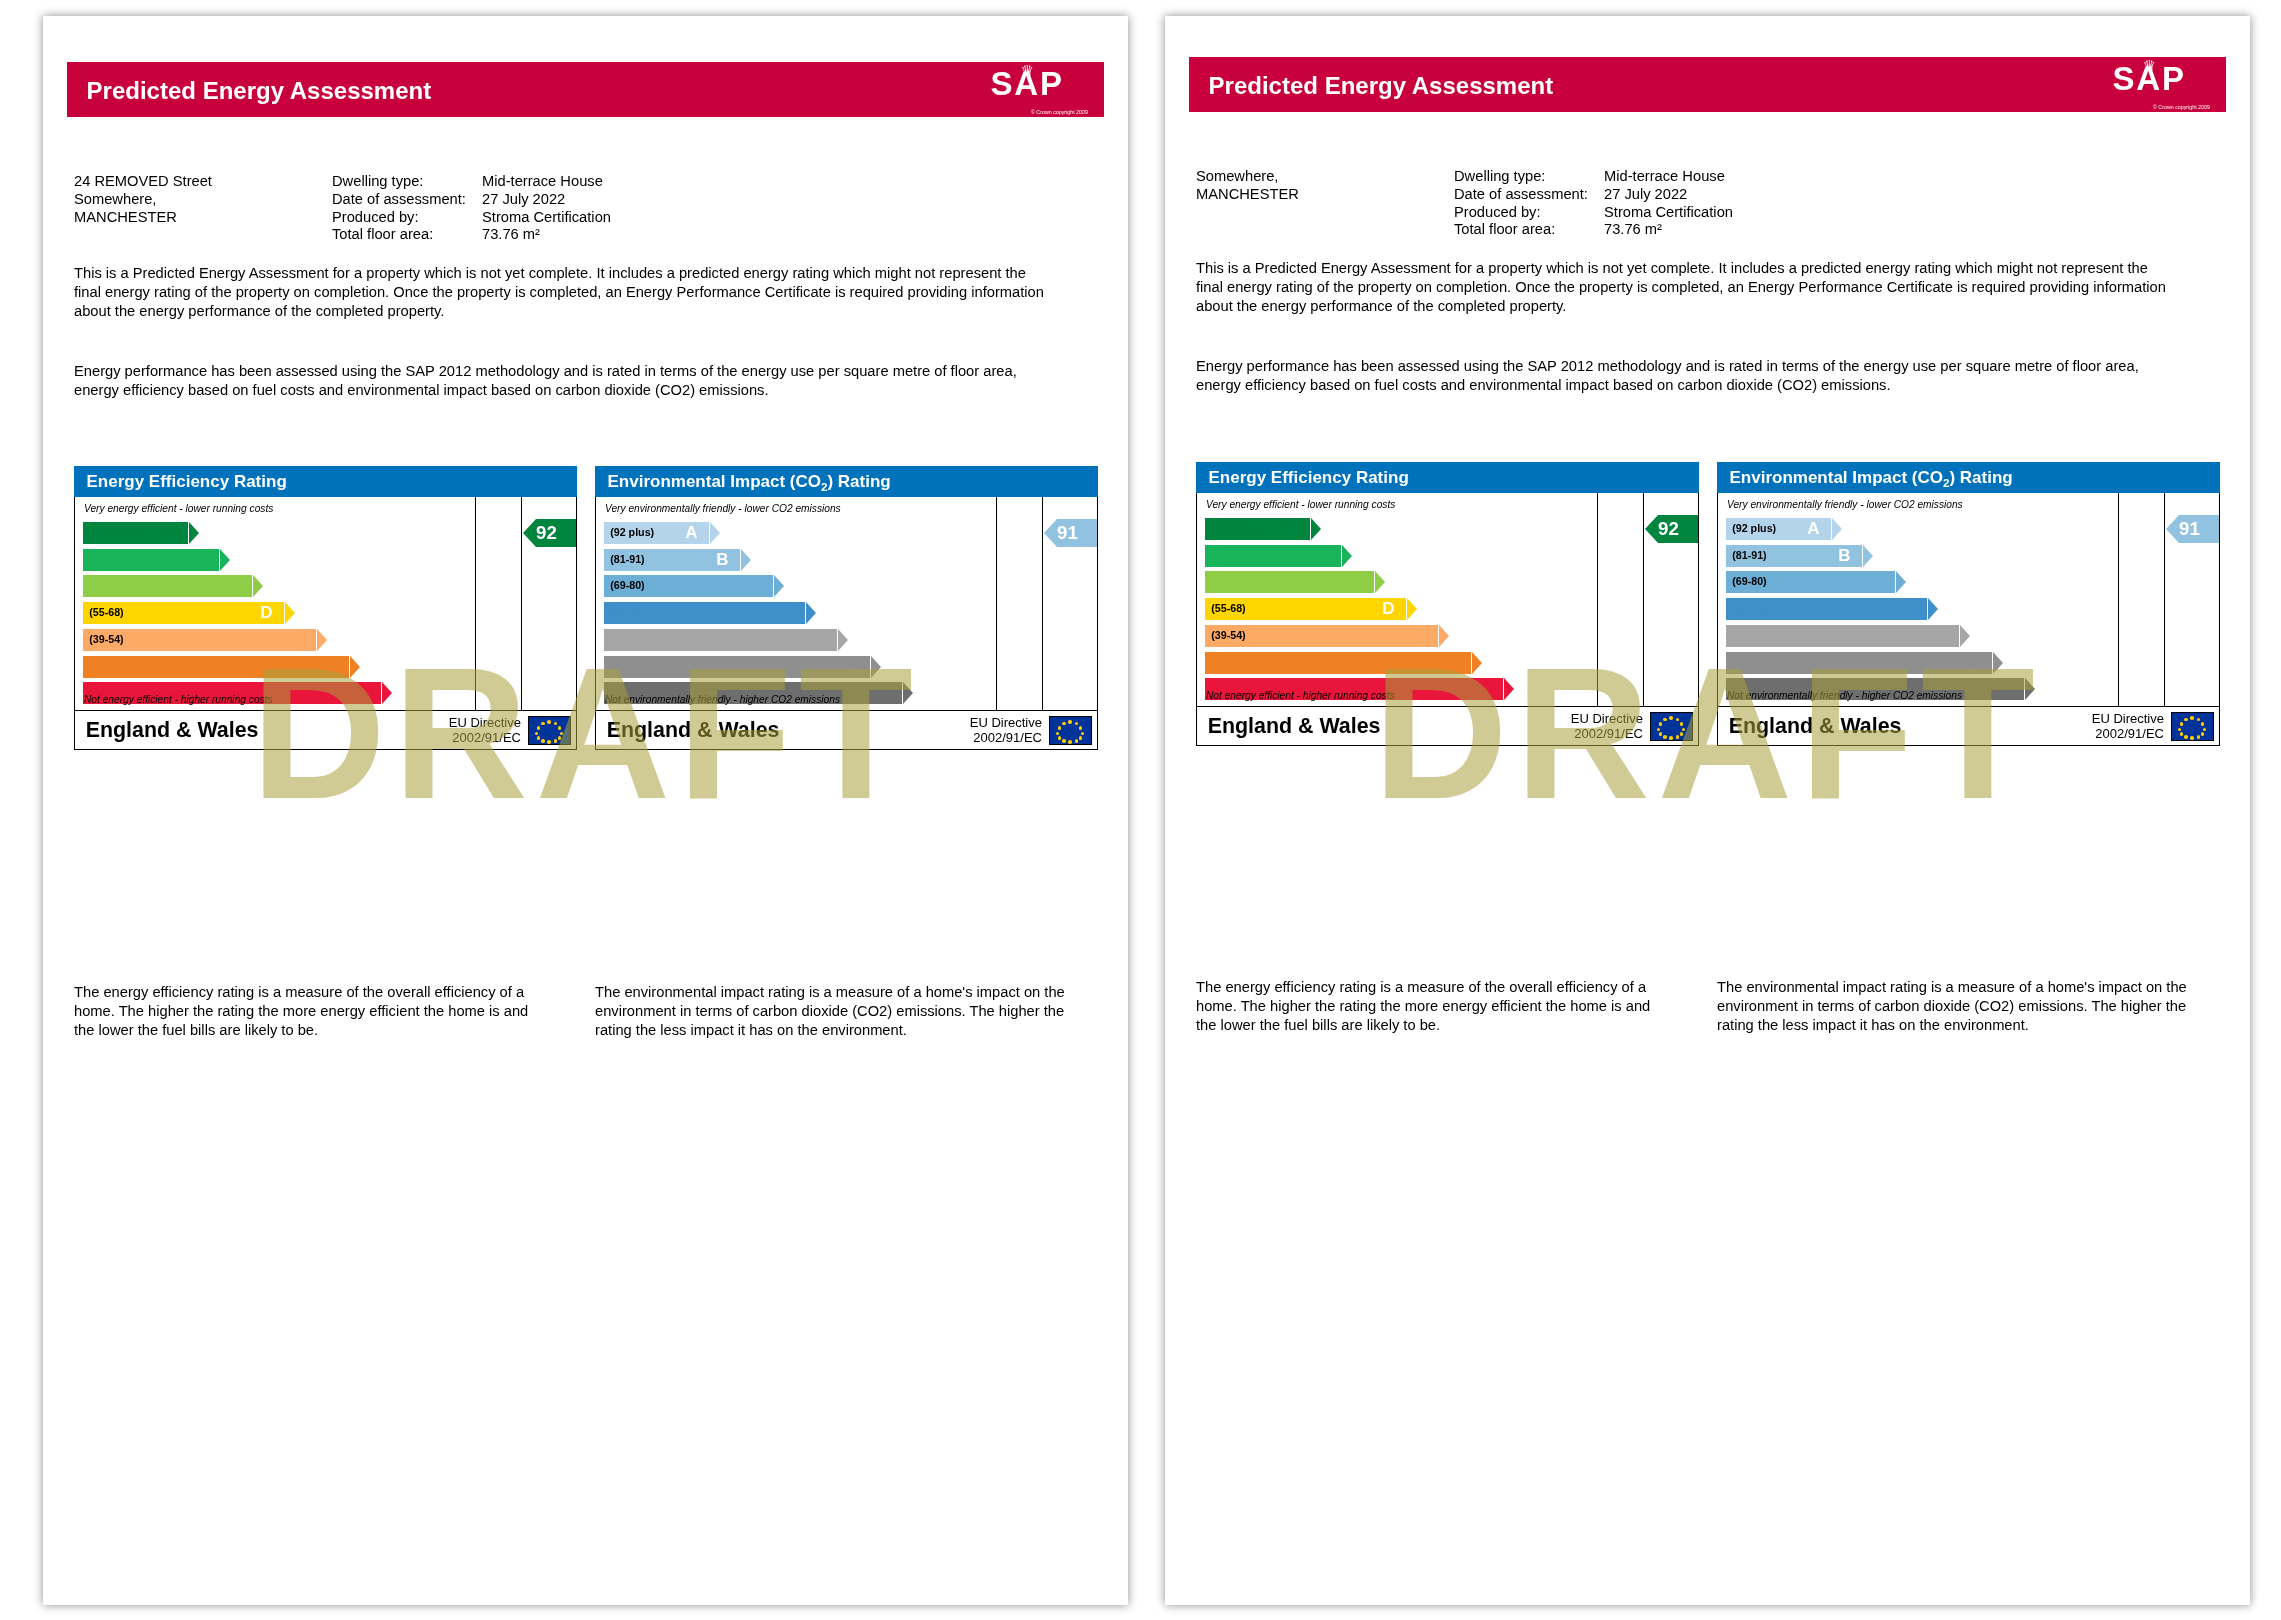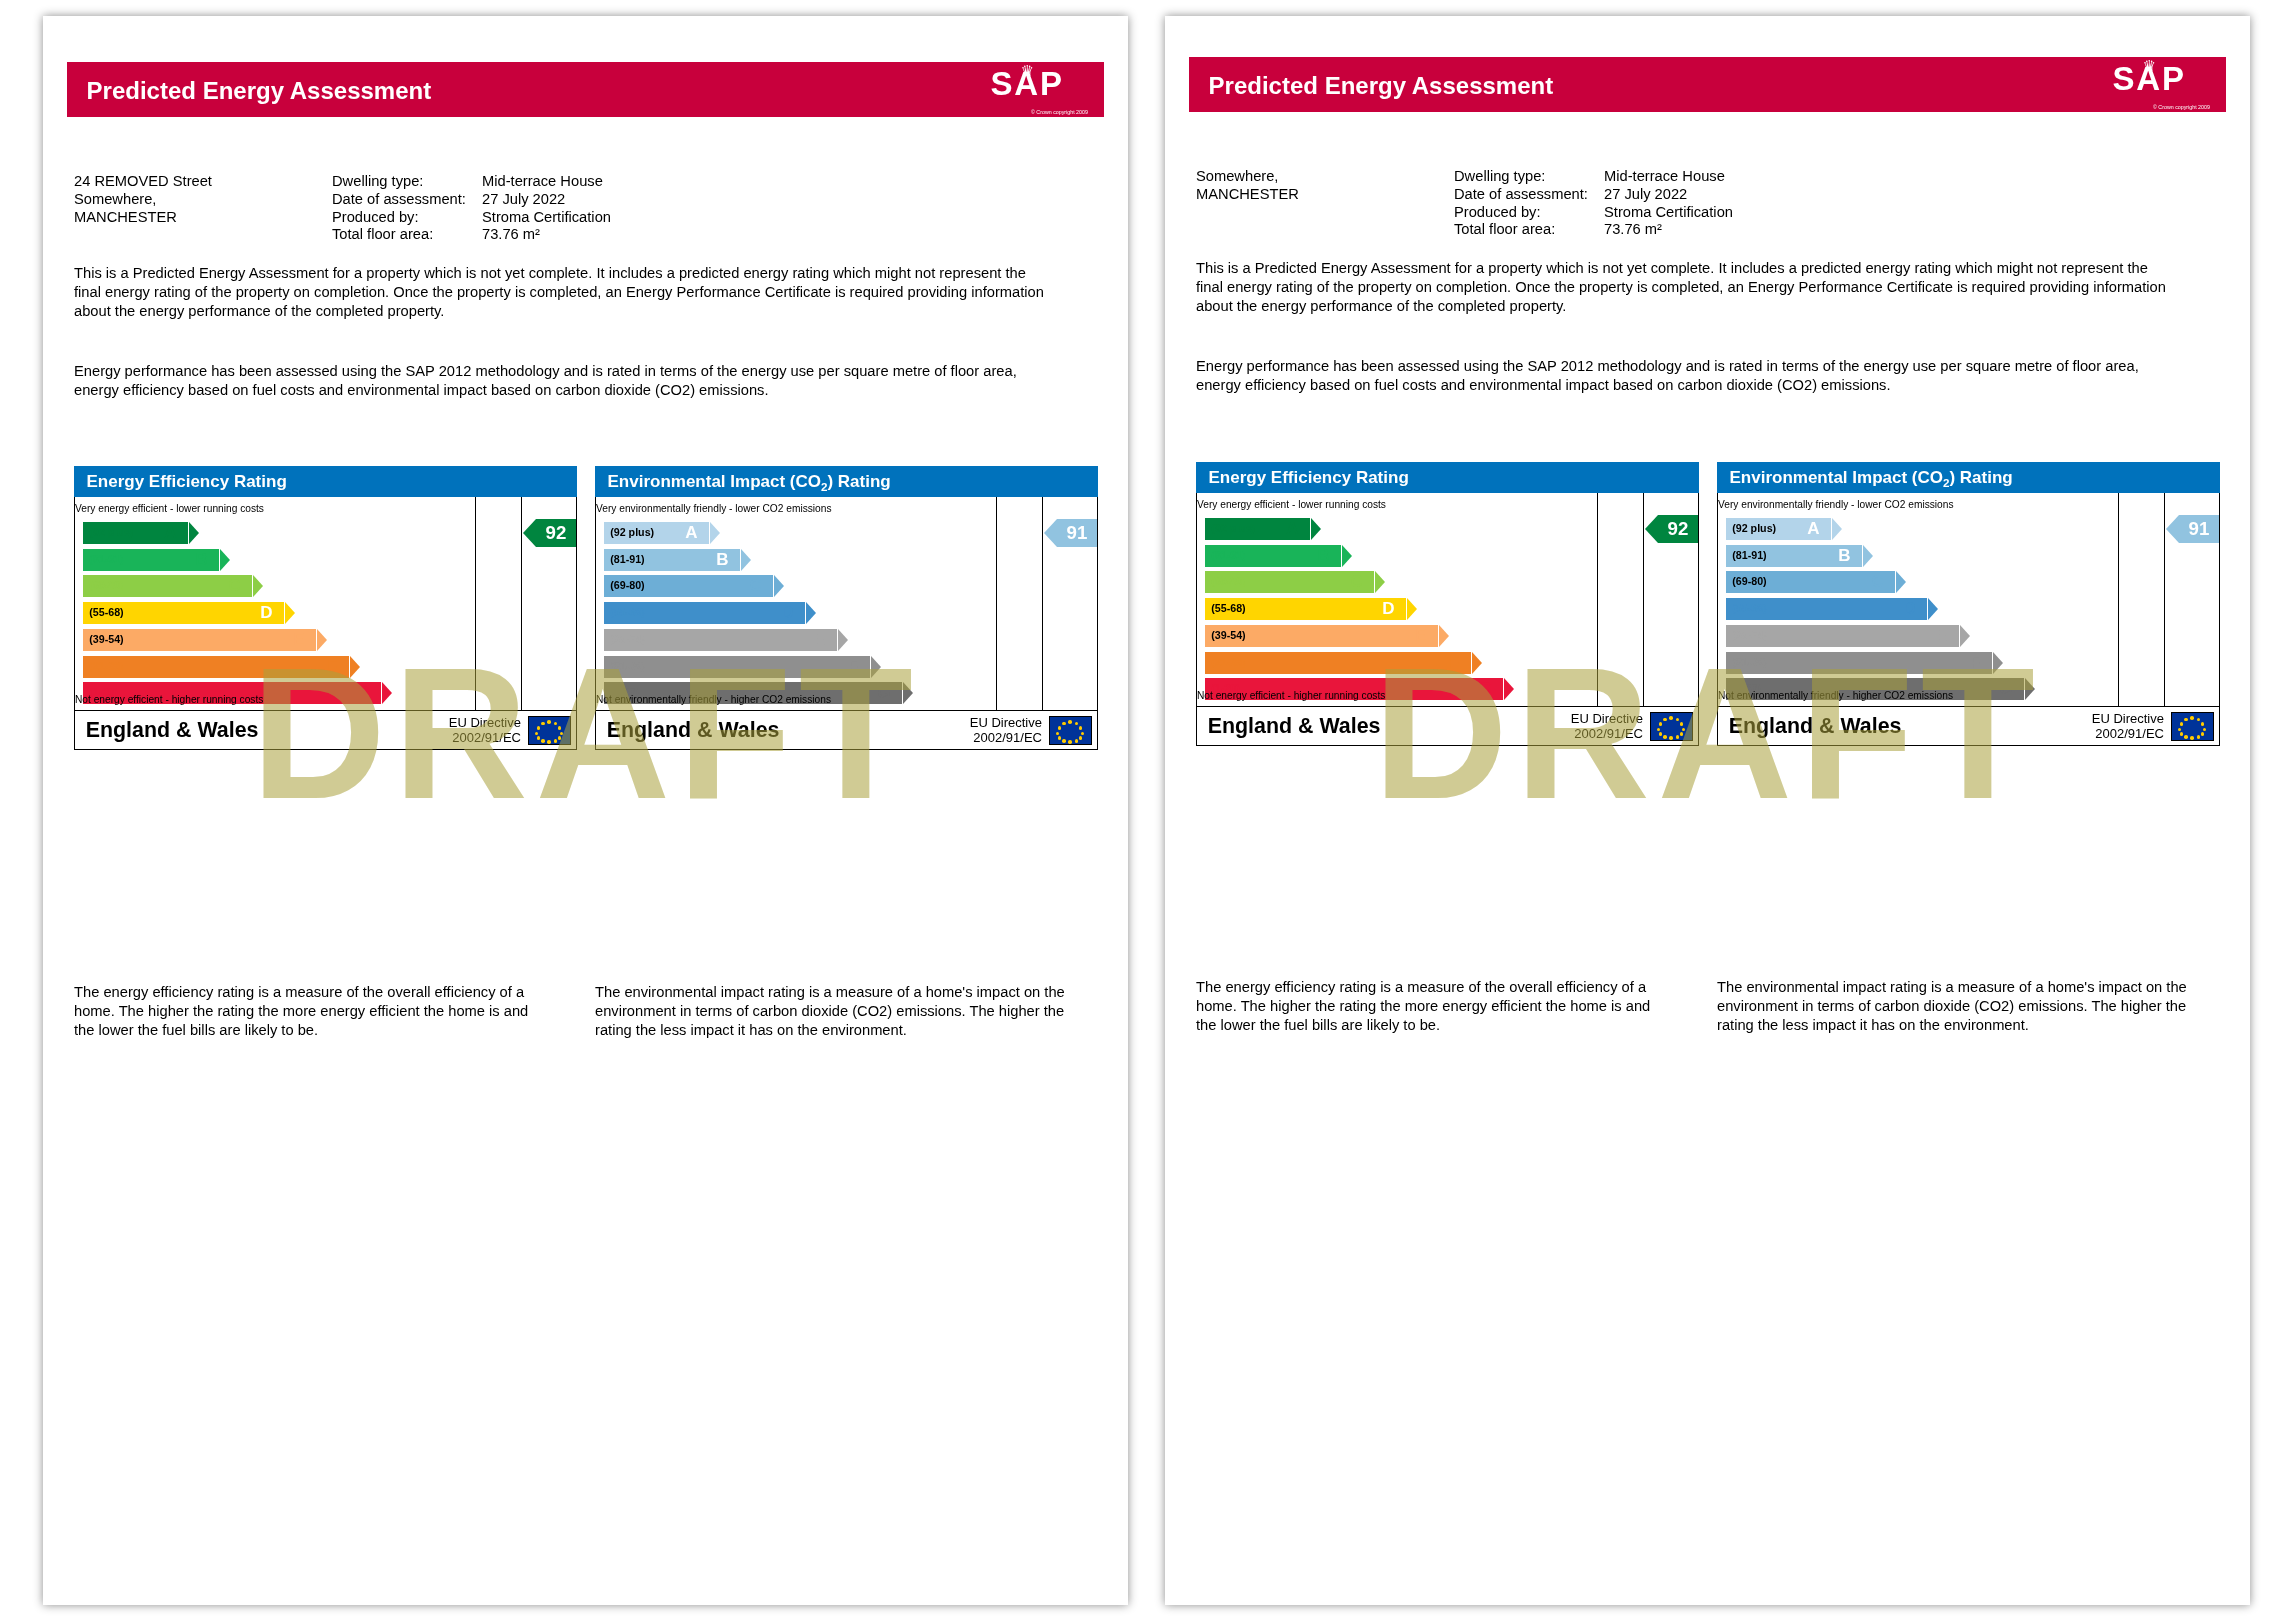--- a/index.html
+++ b/index.html
@@ -150,22 +150,23 @@
   }
   .chart-body .vline {
     position: absolute;
     top: 0;
     bottom: 0;
     width: 0.9px;
     background: #000000;
   }
   .cap-top, .cap-bottom {
     position: absolute;
-    left: 0;
+    left: 9px;
     font-size: 10.2px;
+    font-style: italic;
     color: #000000;
     white-space: nowrap;
     text-align: center;
   }
   .cap-top { top: 6.2px; }
   .cap-bottom { bottom: 5.3px; }
 
   .band {
     position: absolute;
     height: 22px;
@@ -200,21 +201,20 @@
     border-left: 10.7px solid currentColor;
   }
 
   .pointer {
     position: absolute;
     height: 28px;
     color: #ffffff;
     font-size: 18.7px;
     font-weight: bold;
     line-height: 28px;
-    text-align: center;
   }
   .pointer .ptip {
     position: absolute;
     left: -13.4px;
     top: 0;
     width: 0;
     height: 0;
     border-top: 14px solid transparent;
     border-bottom: 14px solid transparent;
     border-right: 13.4px solid currentColor;

